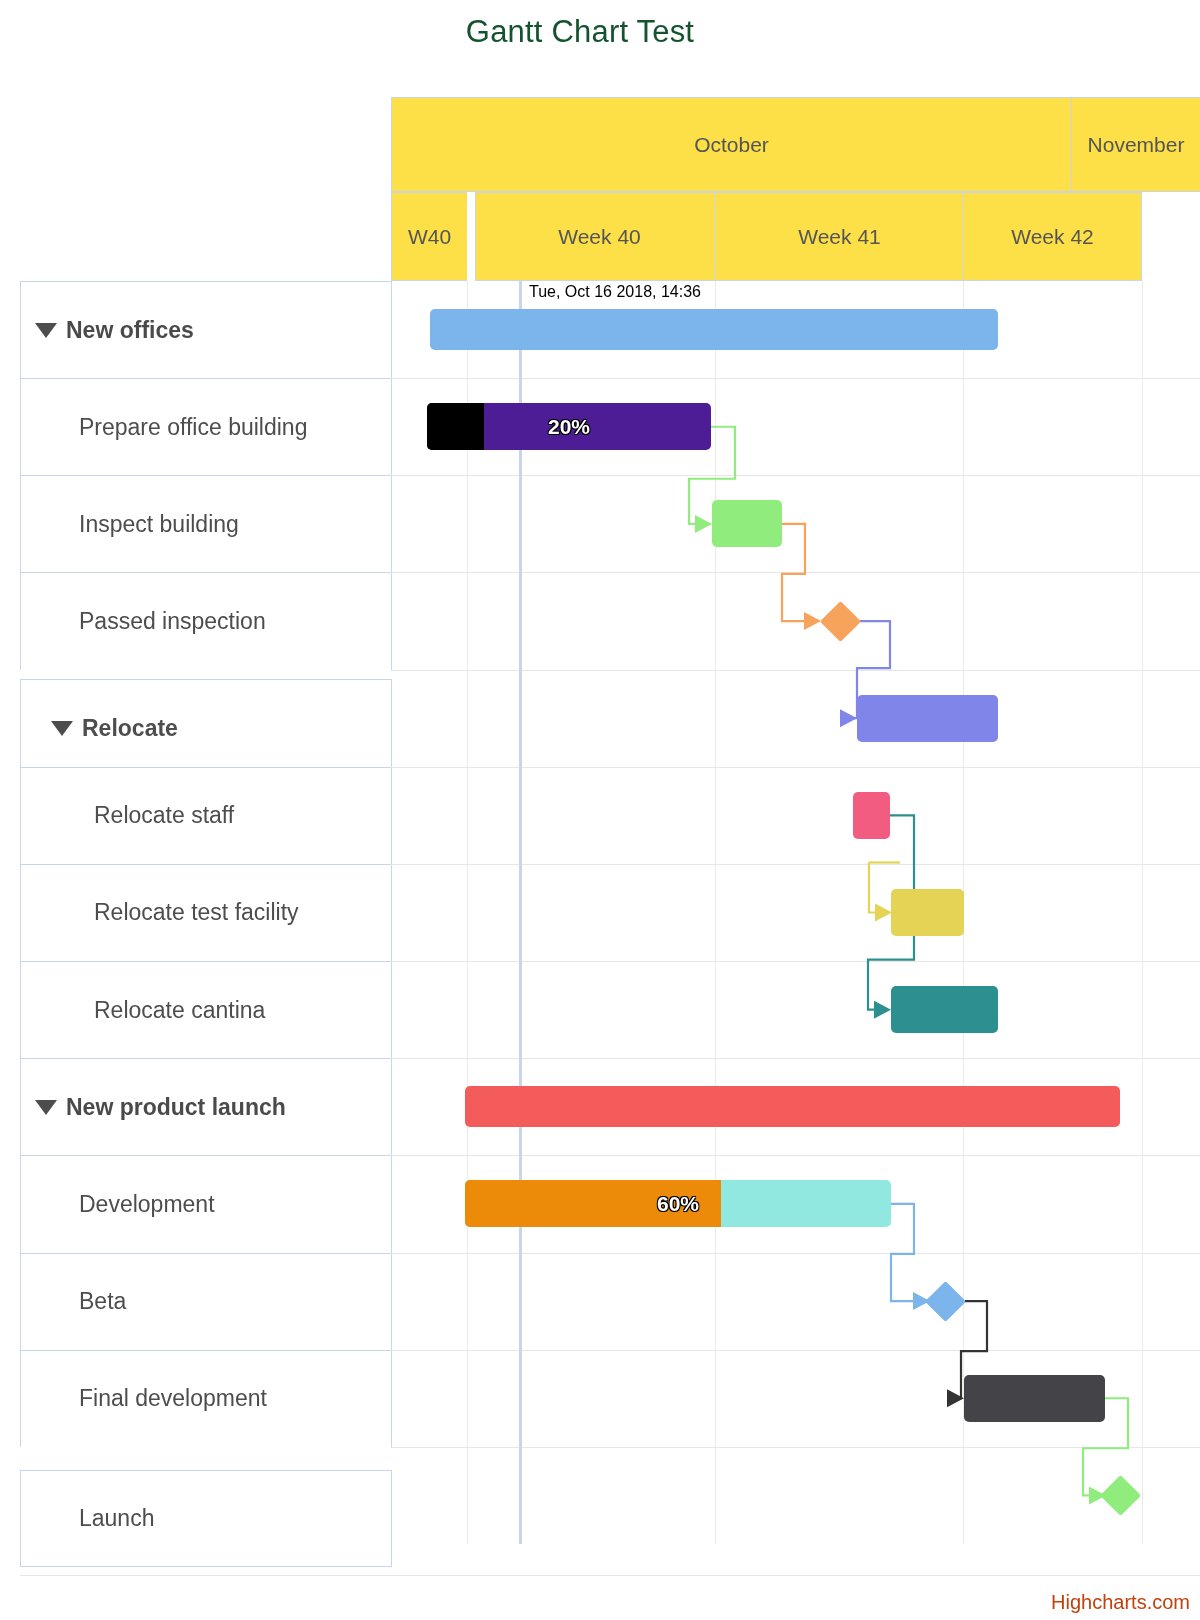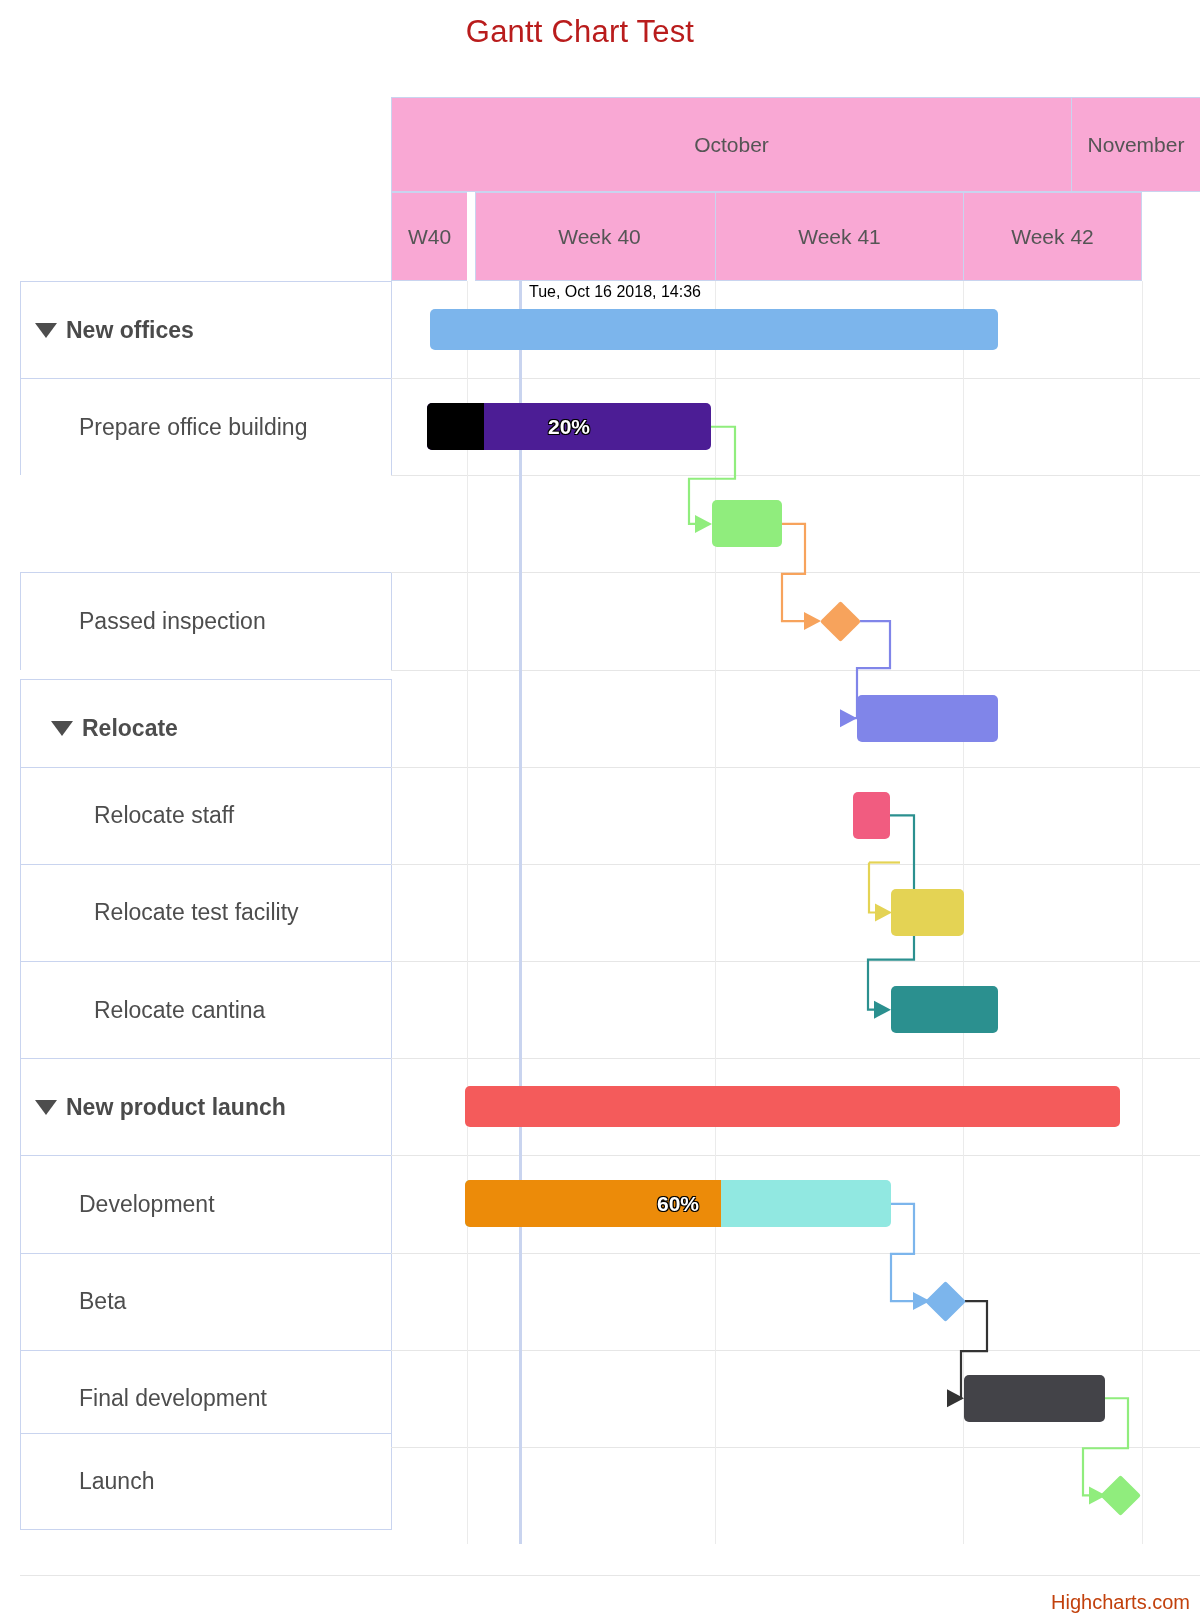--- a/index.html
+++ b/index.html
@@ -15,21 +15,21 @@
     width: 1200px; height: 1620px;
     background: #ffffff;
   }
 
   
   .chart-title {
     position: absolute;
     top: 14px; left: 0; width: 1160px;
     text-align: center;
     font-size: 31px;
-    color: #b91c1c;
+    color: #14532d;
     font-weight: normal;
     letter-spacing: .2px;
     white-space: nowrap;
   }
 
   
   .axis-head {
     position: absolute;
     left: 391px; top: 97px;
     width: 809px; height: 184px;
@@ -43,21 +43,21 @@
   .hcell {
     position: absolute;
     top: 0; height: 100%;
     border-left: 1px solid #c9d4ef;
     border-top: 1px solid #c9d4ef;
     border-bottom: 1px solid #c9d4ef;
     display: flex; align-items: center; justify-content: center;
     font-size: 21px; color: #555555;
     white-space: nowrap;
     overflow: hidden;
-    background: #f9a8d4;
+    background: #fde047;
   }
   .hcell.last { border-right: 1px solid #c9d4ef; }
   .hcell.noright { border-right: none; }
 
   
   .ylabels {
     position: absolute;
     left: 20px; top: 281px;
     width: 372px; height: 1263px;
   }
@@ -186,20 +186,23 @@
   </div>
 
   <div class="ylabels" id="ylabels">
       <div class="yrow lvl0" style="top: 0px; height: 97.1538px; padding-left: 14px;">
         <span class="tri"></span>
         <span class="ylabel">New offices</span>
       </div>
       <div class="yrow lvl1" style="top: 97.1538px; height: 97.1538px; padding-left: 58px;">
         <span class="ylabel">Prepare office building</span>
       </div>
+      <div class="yrow lvl1" style="top: 194.308px; height: 97.1538px; padding-left: 58px;">
+        <span class="ylabel">Inspect building</span>
+      </div>
       <div class="yrow lvl1" style="top: 291.462px; height: 97.1538px; padding-left: 58px;">
         <span class="ylabel">Passed inspection</span>
       </div>
       <div class="yrow lvl1" style="top: 398px; height: 97.1538px; padding-left: 30px; font-weight: bold;">
         <span class="tri"></span>
         <span class="ylabel">Relocate</span>
       </div>
       <div class="yrow lvl2" style="top: 485.769px; height: 97.1538px; padding-left: 73px;">
         <span class="ylabel">Relocate staff</span>
       </div>
@@ -215,21 +218,21 @@
       </div>
       <div class="yrow lvl1" style="top: 874.385px; height: 97.1538px; padding-left: 58px;">
         <span class="ylabel">Development</span>
       </div>
       <div class="yrow lvl1" style="top: 971.538px; height: 97.1538px; padding-left: 58px;">
         <span class="ylabel">Beta</span>
       </div>
       <div class="yrow lvl1" style="top: 1068.69px; height: 97.1538px; padding-left: 58px;">
         <span class="ylabel">Final development</span>
       </div>
-      <div class="yrow lvl1 last" style="top: 1152px; height: 97.1538px; padding-left: 58px;">
+      <div class="yrow lvl1 last" style="top: 1189px; height: 97.1538px; padding-left: 58px;">
         <span class="ylabel">Launch</span>
       </div>
     </div>
 
   <div class="plot" id="plot">
 
     <div class="plotbg-line" style="top: 97px;"></div>
       <div class="plotbg-line" style="top: 194px;"></div>
       <div class="plotbg-line" style="top: 291px;"></div>
       <div class="plotbg-line" style="top: 389px;"></div>

